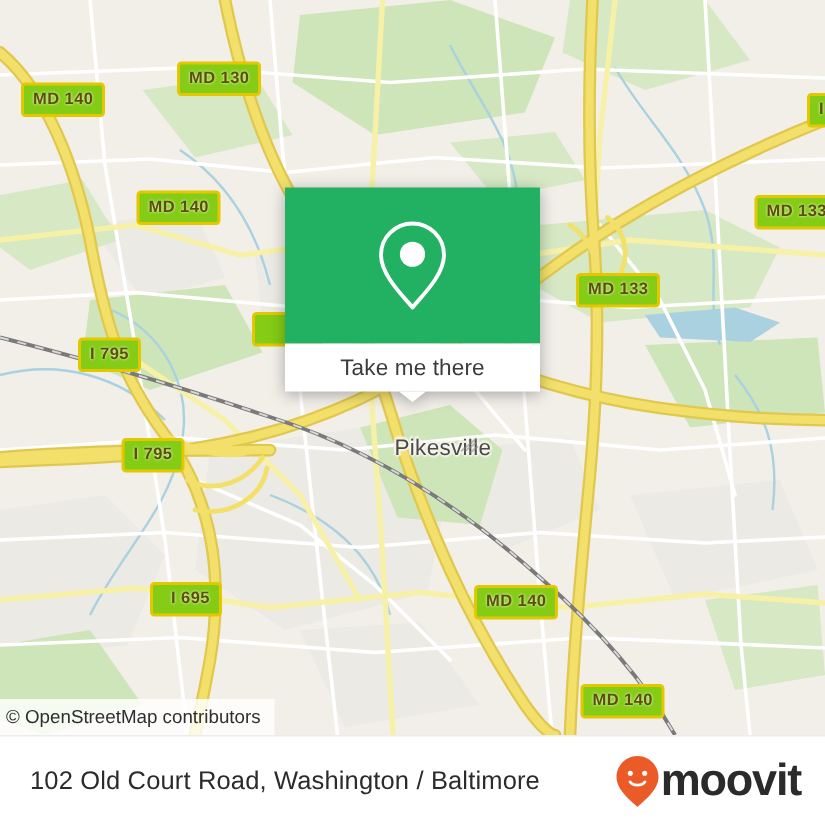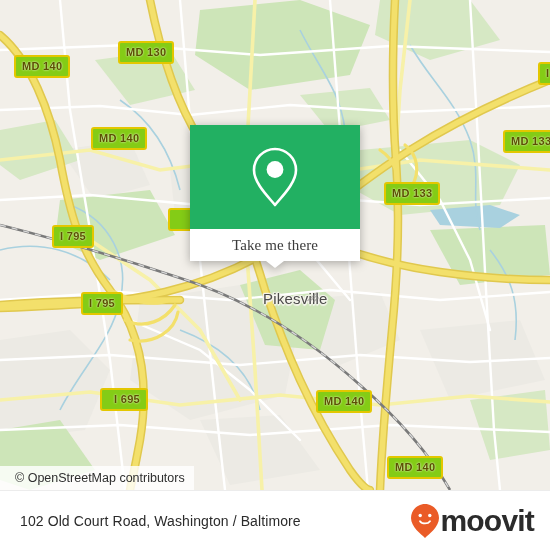--- a/index.html
+++ b/index.html
@@ -95,21 +95,21 @@
   .callout-foot {
     position: relative;
     background: #ffffff;
     height: 32px;
     display: flex;
     align-items: center;
     justify-content: center;
   }
   .callout-label {
     color: #3b3b3b;
-    font-family: Liberation Serif, serif;
+    font-family: Liberation Sans, sans-serif;
     font-size: 15px;
     line-height: 15px;
     letter-spacing: 0.1px;
     white-space: nowrap;
   }
   .callout-tail {
     position: absolute;
     left: 50%;
     bottom: -7px;
     margin-left: -9px;
@@ -122,21 +122,21 @@
   
   .attribution {
     position: absolute;
     left: 0;
     bottom: 0;
     background: rgba(255,255,255,0.82);
     color: #2e2e2e;
     font-family: "Liberation Sans", sans-serif;
     font-size: 12.5px;
     line-height: 14px;
-    padding: 5px 9px 5px 15px;
+    padding: 5px 9px 5px 4px;
     white-space: nowrap;
   }
 
   
   .footer {
     position: absolute;
     left: 0;
     top: 490px;
     width: 550px;
     height: 60px;
@@ -144,21 +144,21 @@
     display: flex;
     align-items: center;
     justify-content: space-between;
     box-sizing: border-box;
     padding: 0 16px 0 20px;
     border-top: 1px solid #ececec;
   }
   .footer-address {
     color: #2b2b2b;
     font-family: "Liberation Sans", sans-serif;
-    font-size: 14px;
+    font-size: 17px;
     letter-spacing: 0.1px;
     white-space: nowrap;
   }
   .brand {
     display: flex;
     align-items: center;
     gap: 0;
   }
   .brand-mark { display: block; }
   .brand-text {

